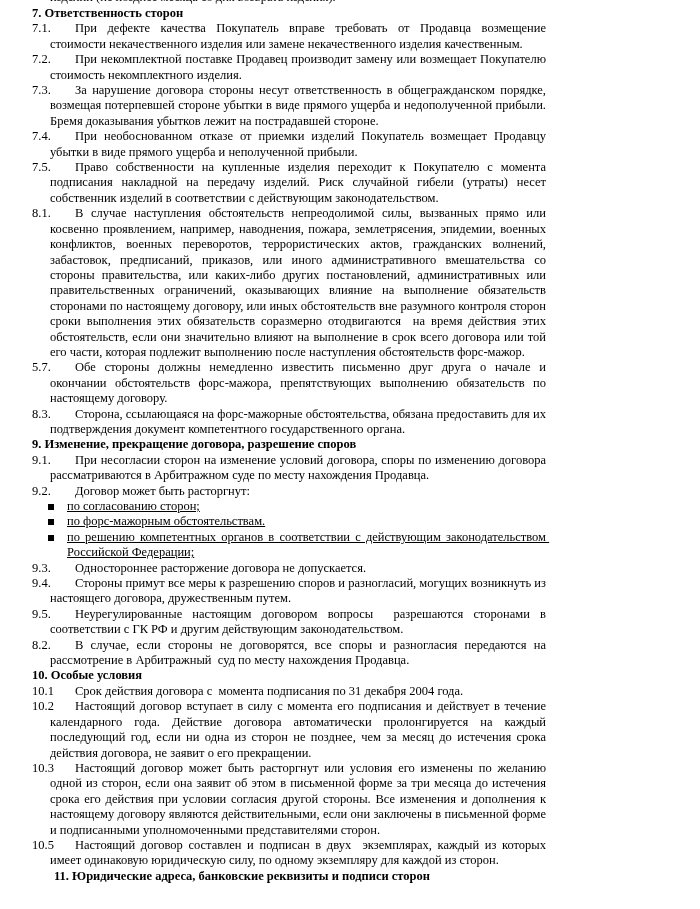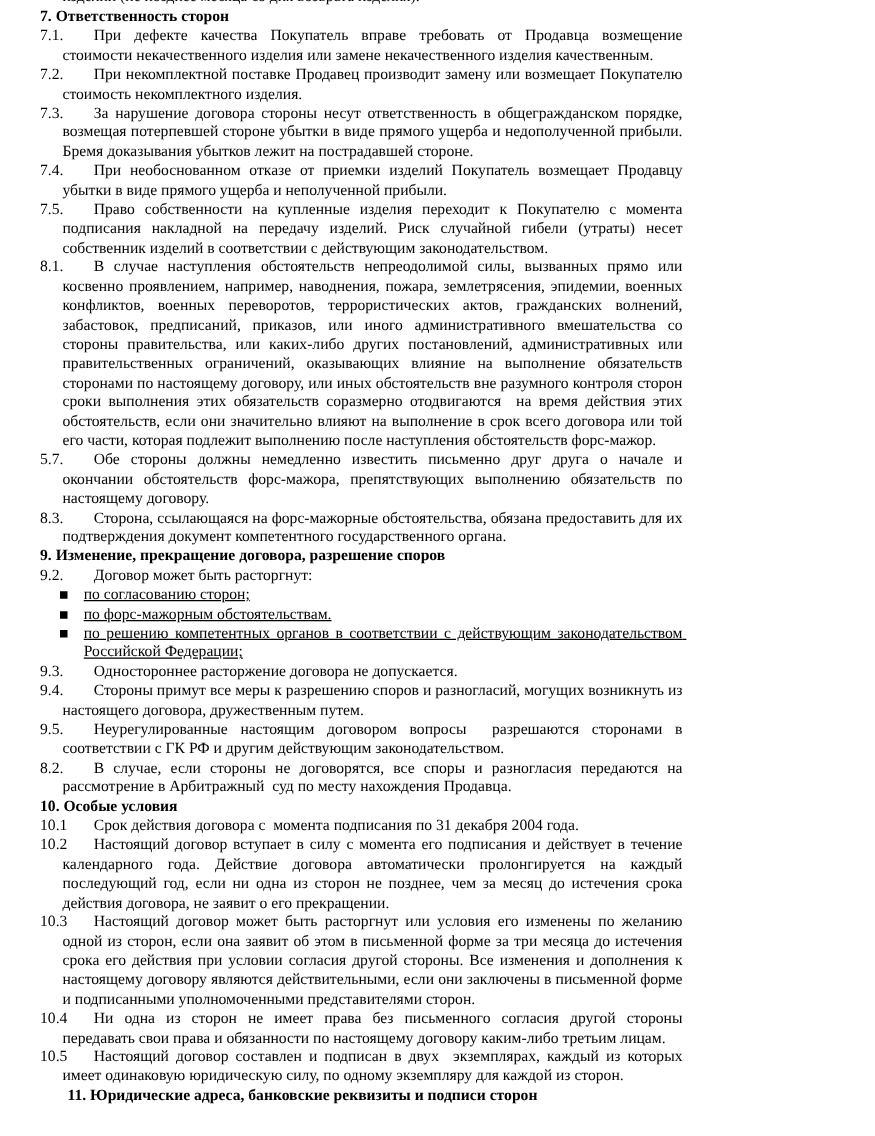--- a/index.html
+++ b/index.html
@@ -32,29 +32,29 @@
       <div class="heading">7. Ответственность сторон</div>
       <div class="item"><span class="num">7.1.</span><span class="txt">При дефекте качества Покупатель вправе требовать от Продавца возмещение стоимости некачественного изделия или замене некачественного изделия качественным.</span></div>
       <div class="item"><span class="num">7.2.</span><span class="txt">При некомплектной поставке Продавец производит замену или возмещает Покупателю стоимость некомплектного изделия.</span></div>
       <div class="item"><span class="num">7.3.</span><span class="txt">За нарушение договора стороны несут ответственность в общегражданском порядке, возмещая потерпевшей стороне убытки в виде прямого ущерба и недополученной прибыли. Бремя доказывания убытков лежит на пострадавшей стороне.</span></div>
       <div class="item"><span class="num">7.4.</span><span class="txt">При необоснованном отказе от приемки изделий Покупатель возмещает Продавцу убытки в виде прямого ущерба и неполученной прибыли.</span></div>
       <div class="item"><span class="num">7.5.</span><span class="txt">Право собственности на купленные изделия переходит к Покупателю с момента подписания накладной на передачу изделий. Риск случайной гибели (утраты) несет собственник изделий в соответствии с действующим законодательством.</span></div>
       <div class="item"><span class="num">8.1.</span><span class="txt">В случае наступления обстоятельств непреодолимой силы, вызванных прямо или косвенно проявлением, например, наводнения, пожара, землетрясения, эпидемии, военных конфликтов, военных переворотов, террористических актов, гражданских волнений, забастовок, предписаний, приказов, или иного административного вмешательства со стороны правительства, или каких-либо других постановлений, административных или правительственных ограничений, оказывающих влияние на выполнение обязательств сторонами по настоящему договору, или иных обстоятельств вне разумного контроля сторон сроки выполнения этих обязательств соразмерно отодвигаются  на время действия этих обстоятельств, если они значительно влияют на выполнение в срок всего договора или той его части, которая подлежит выполнению после наступления обстоятельств форс-мажор.</span></div>
       <div class="item"><span class="num">5.7.</span><span class="txt">Обе стороны должны немедленно известить письменно друг друга о начале и окончании обстоятельств форс-мажора, препятствующих выполнению обязательств по настоящему договору.</span></div>
       <div class="item"><span class="num">8.3.</span><span class="txt">Сторона, ссылающаяся на форс-мажорные обстоятельства, обязана предоставить для их подтверждения документ компетентного государственного органа.</span></div>
       <div class="heading">9. Изменение, прекращение договора, разрешение споров</div>
+      <div class="item"><span class="num">9.1.</span><span class="txt">При несогласии сторон на изменение условий договора, споры по изменению договора рассматриваются в Арбитражном суде по месту нахождения Продавца.</span></div>
       <div class="item"><span class="num">9.2.</span><span class="txt">Договор может быть расторгнут:</span></div>
       <div class="bullet-item"><span class="bullet-square"></span><span class="btxt">по согласованию сторон;</span></div>
       <div class="bullet-item"><span class="bullet-square"></span><span class="btxt">по форс-мажорным обстоятельствам.</span></div>
       <div class="bullet-item"><span class="bullet-square"></span><span class="btxt">по решению компетентных органов в соответствии с действующим законодательством Российской Федерации;</span></div>
       <div class="item"><span class="num">9.3.</span><span class="txt">Одностороннее расторжение договора не допускается.</span></div>
       <div class="item"><span class="num">9.4.</span><span class="txt">Стороны примут все меры к разрешению споров и разногласий, могущих возникнуть из настоящего договора, дружественным путем.</span></div>
       <div class="item"><span class="num">9.5.</span><span class="txt">Неурегулированные настоящим договором вопросы  разрешаются сторонами в соответствии с ГК РФ и другим действующим законодательством.</span></div>
       <div class="item"><span class="num">8.2.</span><span class="txt">В случае, если стороны не договорятся, все споры и разногласия передаются на рассмотрение в Арбитражный  суд по месту нахождения Продавца.</span></div>
       <div class="heading">10. Особые условия</div>
       <div class="item"><span class="num">10.1</span><span class="txt">Срок действия договора с  момента подписания по 31 декабря 2004 года.</span></div>
       <div class="item"><span class="num">10.2</span><span class="txt">Настоящий договор вступает в силу с момента его подписания и действует в течение календарного года. Действие договора автоматически пролонгируется на каждый последующий год, если ни одна из сторон не позднее, чем за месяц до истечения срока действия договора, не заявит о его прекращении.</span></div>
       <div class="item"><span class="num">10.3</span><span class="txt">Настоящий договор может быть расторгнут или условия его изменены по желанию одной из сторон, если она заявит об этом в письменной форме за три месяца до истечения срока его действия при условии согласия другой стороны. Все изменения и дополнения к настоящему договору являются действительными, если они заключены в письменной форме и подписанными уполномоченными представителями сторон.</span></div>
-      <div class="item"><span class="num">10.4</span><span class="txt">Ни одна из сторон не имеет права без письменного согласия другой стороны  передавать свои права и обязанности по настоящему договору каким-либо третьим лицам.</span></div>
       <div class="item"><span class="num">10.5</span><span class="txt">Настоящий договор составлен и подписан в двух  экземплярах, каждый из которых имеет одинаковую юридическую силу, по одному экземпляру для каждой из сторон.</span></div>
       <div class="heading heading-indent">11. Юридические адреса, банковские реквизиты и подписи сторон</div>
     </div>
 </div>
 
 </body></html>

